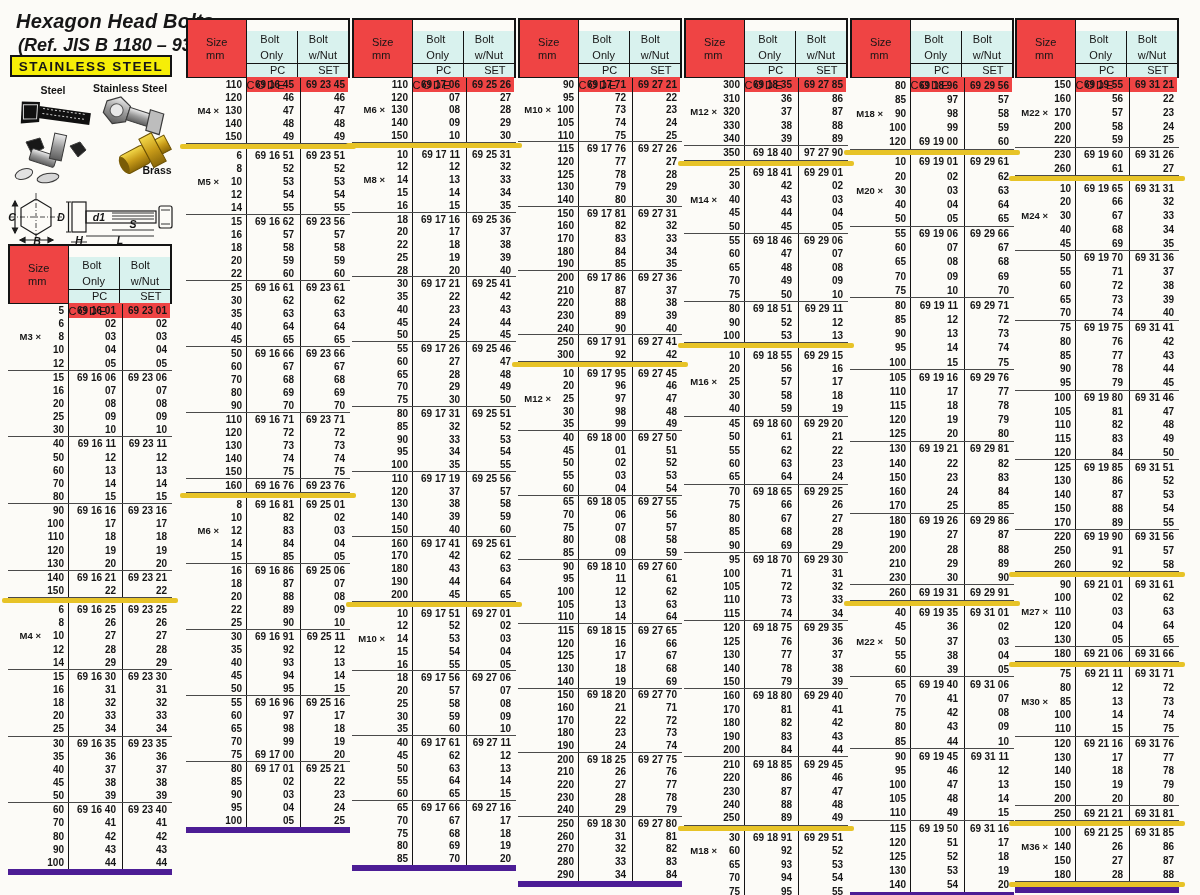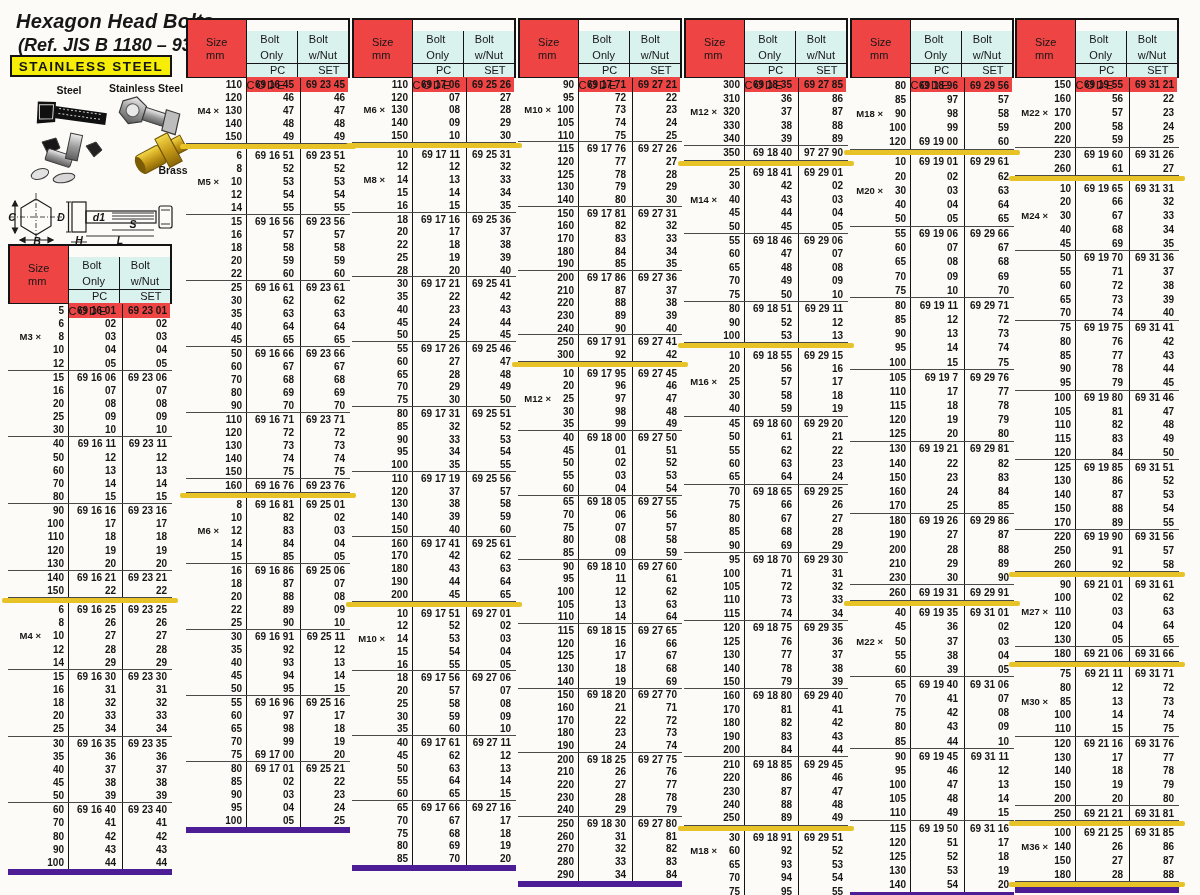--- a/index.html
+++ b/index.html
@@ -12,21 +12,21 @@
   }
   
   .info-title { position:absolute; left:16px; top:10px; font-size:20px; font-weight:bold; font-style:italic; letter-spacing:.2px; }
   .info-ref   { position:absolute; left:18px; top:35px; font-size:18px; font-weight:bold; font-style:italic; }
   .banner {
     position:absolute; left:10px; top:55px; width:162px; height:22px;
     background:#f6ee07; border:2px solid #141414;
     display:flex; align-items:center; justify-content:center;
     font-size:13.5px; font-weight:bold; letter-spacing:1.5px;
   }
-  .photo-wrap   { position:absolute; left:24px;  top:82px;  width:170px; height:108px; }
+  .photo-wrap   { position:absolute; left:8px;  top:82px;  width:170px; height:108px; }
   .diagram-wrap { position:absolute; left:8px;  top:192px; width:172px; height:54px; }
 
   
   .tcol { position:absolute; width:164px; font-weight:bold; }
   .t0 { left:8px;    top:244px; --rh:13.15px; }
   .t1 { left:186px;  top:18px;  --rh:13.00px; }
   .t2 { left:352px;  top:18px;  --rh:12.78px; }
   .t3 { left:518px;  top:18px;  --rh:12.68px; }
   .t4 { left:684px;  top:18px;  --rh:13.44px; }
   .t5 { left:850px;  top:18px;  --rh:14.16px; }
@@ -512,21 +512,21 @@
             <span class="c-lab"></span>
             <span class="c-size">14</span>
             <span class="c-pc">55</span>
             <span class="c-set">55</span>
           </div>
         </div>
         <div class="grp">
           <div class="row">
             <span class="c-lab"></span>
             <span class="c-size">15</span>
-            <span class="c-pc">69 16 56</span>
+            <span class="c-pc">69 16 62</span>
             <span class="c-set">69 23 56</span>
           </div>
           <div class="row">
             <span class="c-lab"></span>
             <span class="c-size">16</span>
             <span class="c-pc">57</span>
             <span class="c-set">57</span>
           </div>
           <div class="row">
             <span class="c-lab"></span>
@@ -2178,21 +2178,21 @@
             <span class="c-lab"></span>
             <span class="c-size">100</span>
             <span class="c-pc">15</span>
             <span class="c-set">75</span>
           </div>
         </div>
         <div class="grp">
           <div class="row">
             <span class="c-lab"></span>
             <span class="c-size">105</span>
-            <span class="c-pc">69 19 7</span>
+            <span class="c-pc">69 19 16</span>
             <span class="c-set">69 29 76</span>
           </div>
           <div class="row">
             <span class="c-lab"></span>
             <span class="c-size">110</span>
             <span class="c-pc">17</span>
             <span class="c-set">77</span>
           </div>
           <div class="row">
             <span class="c-lab"></span>

